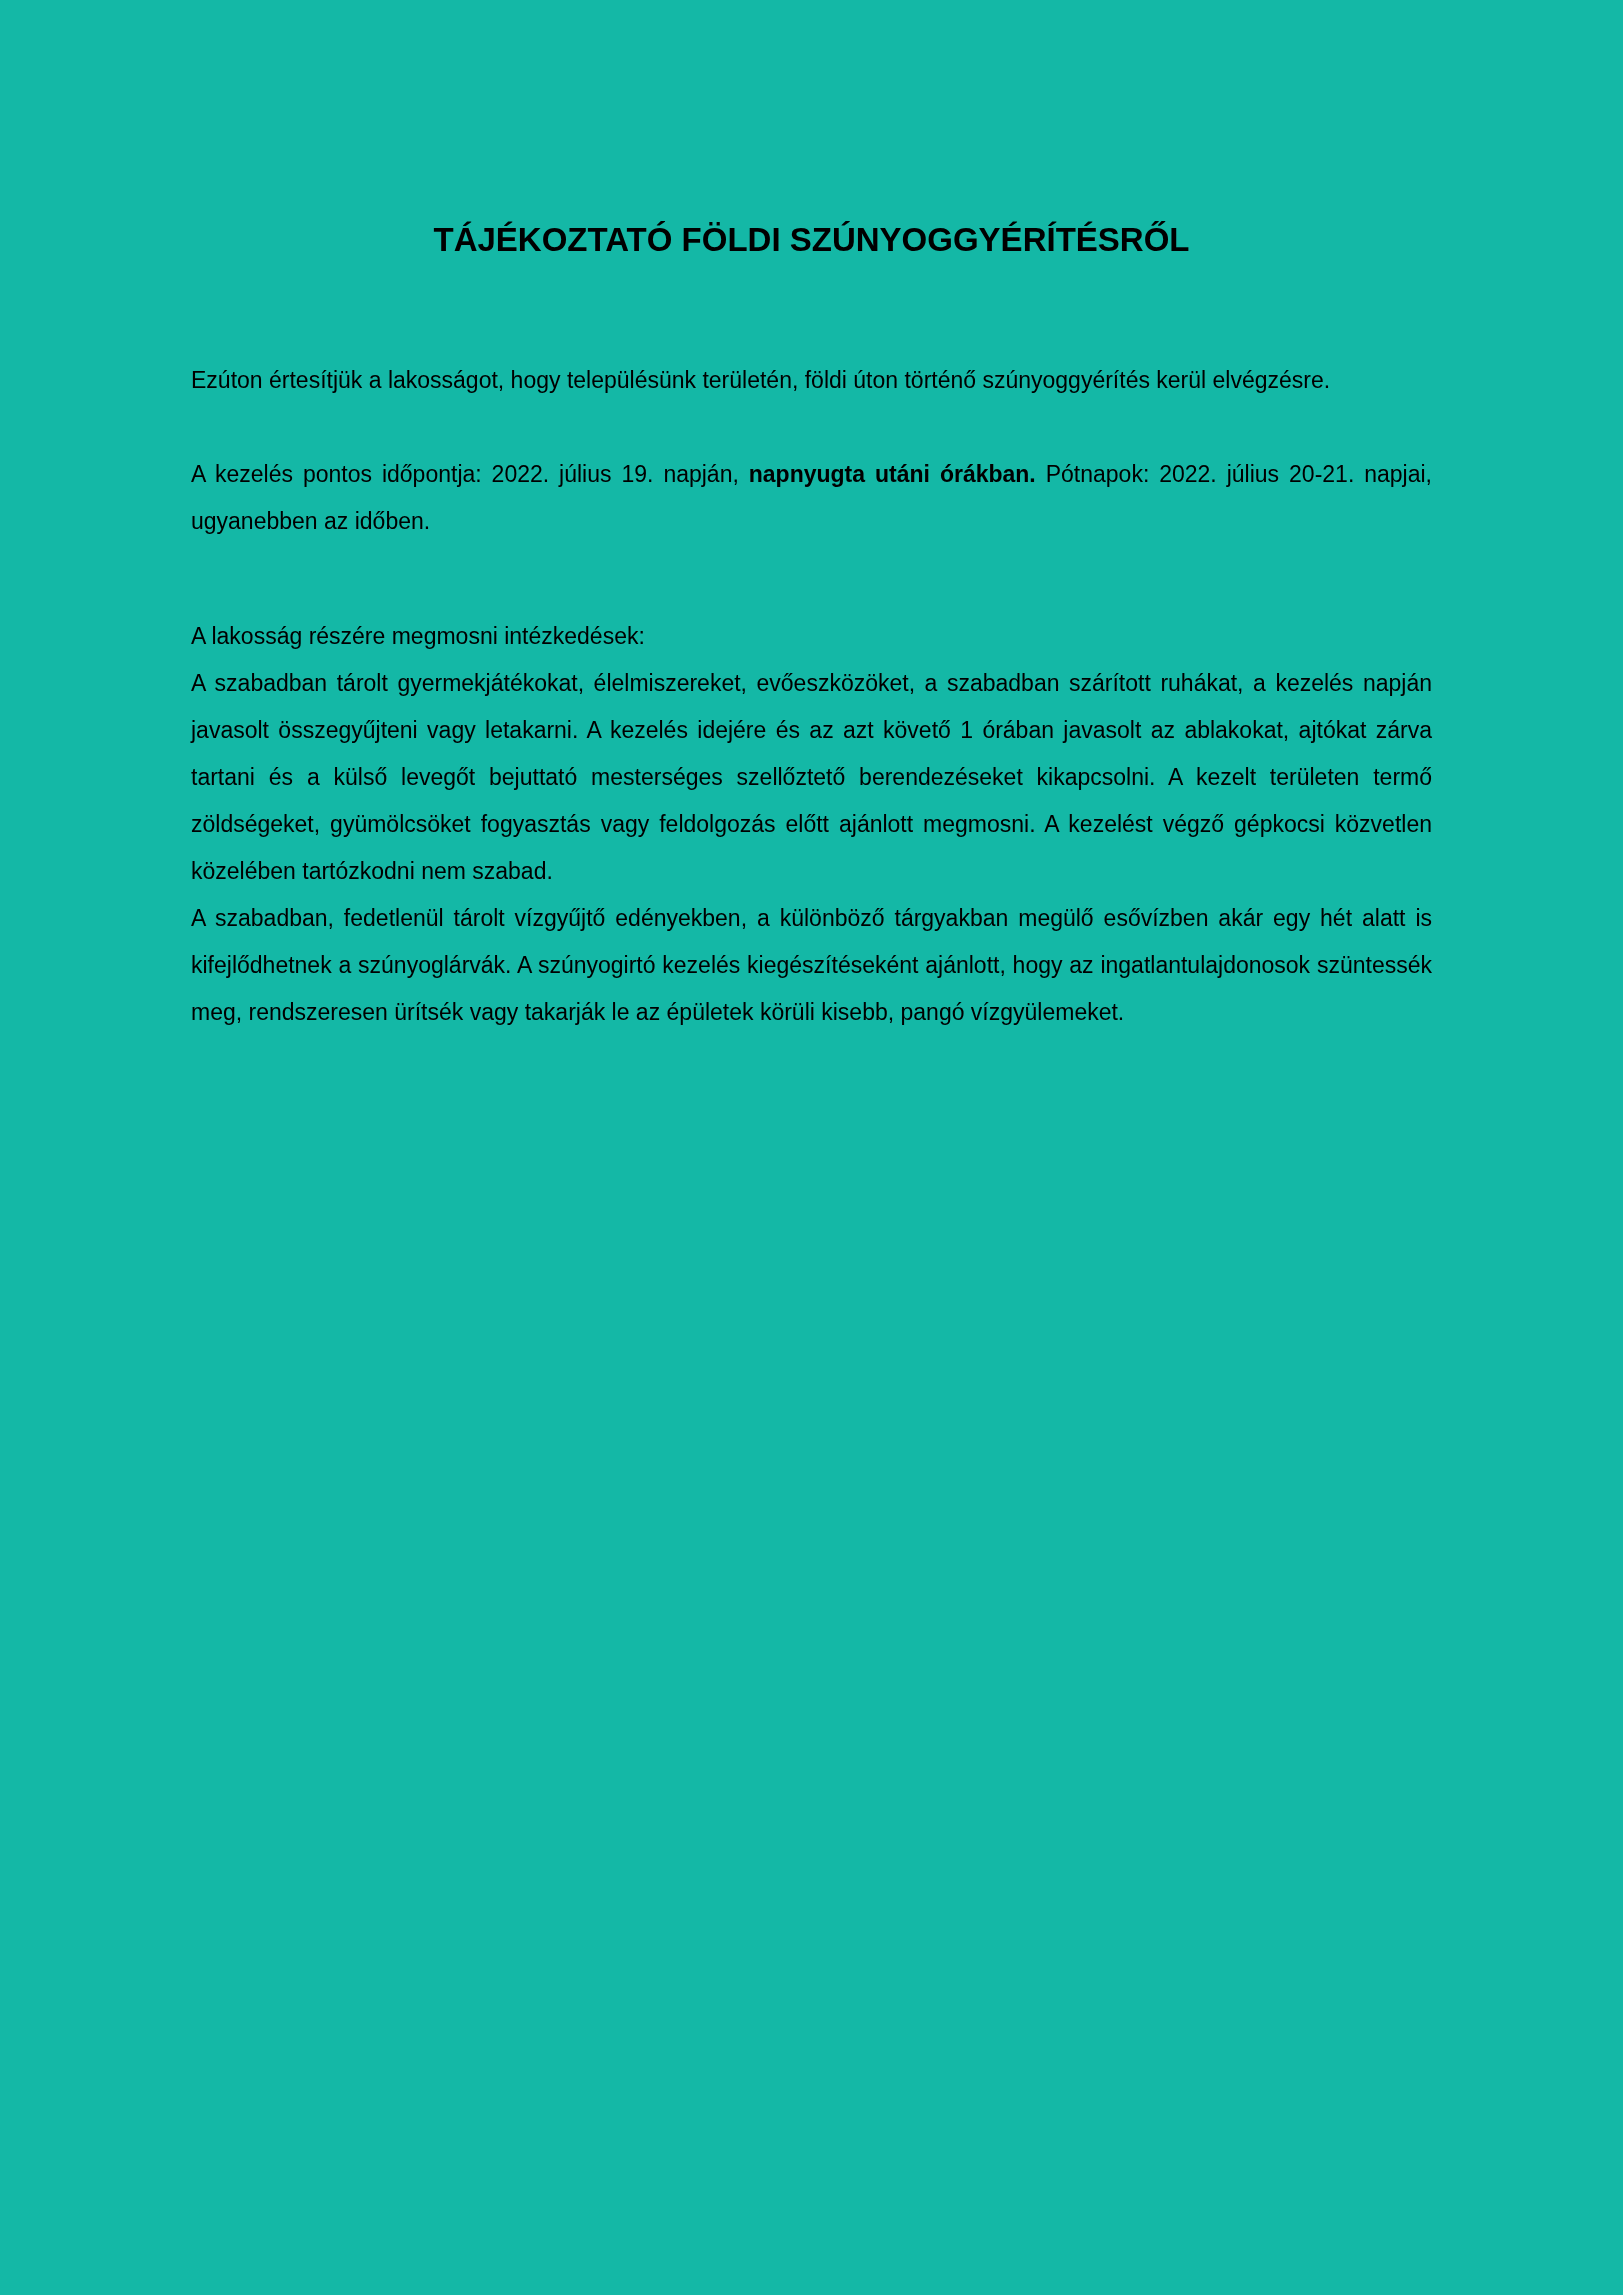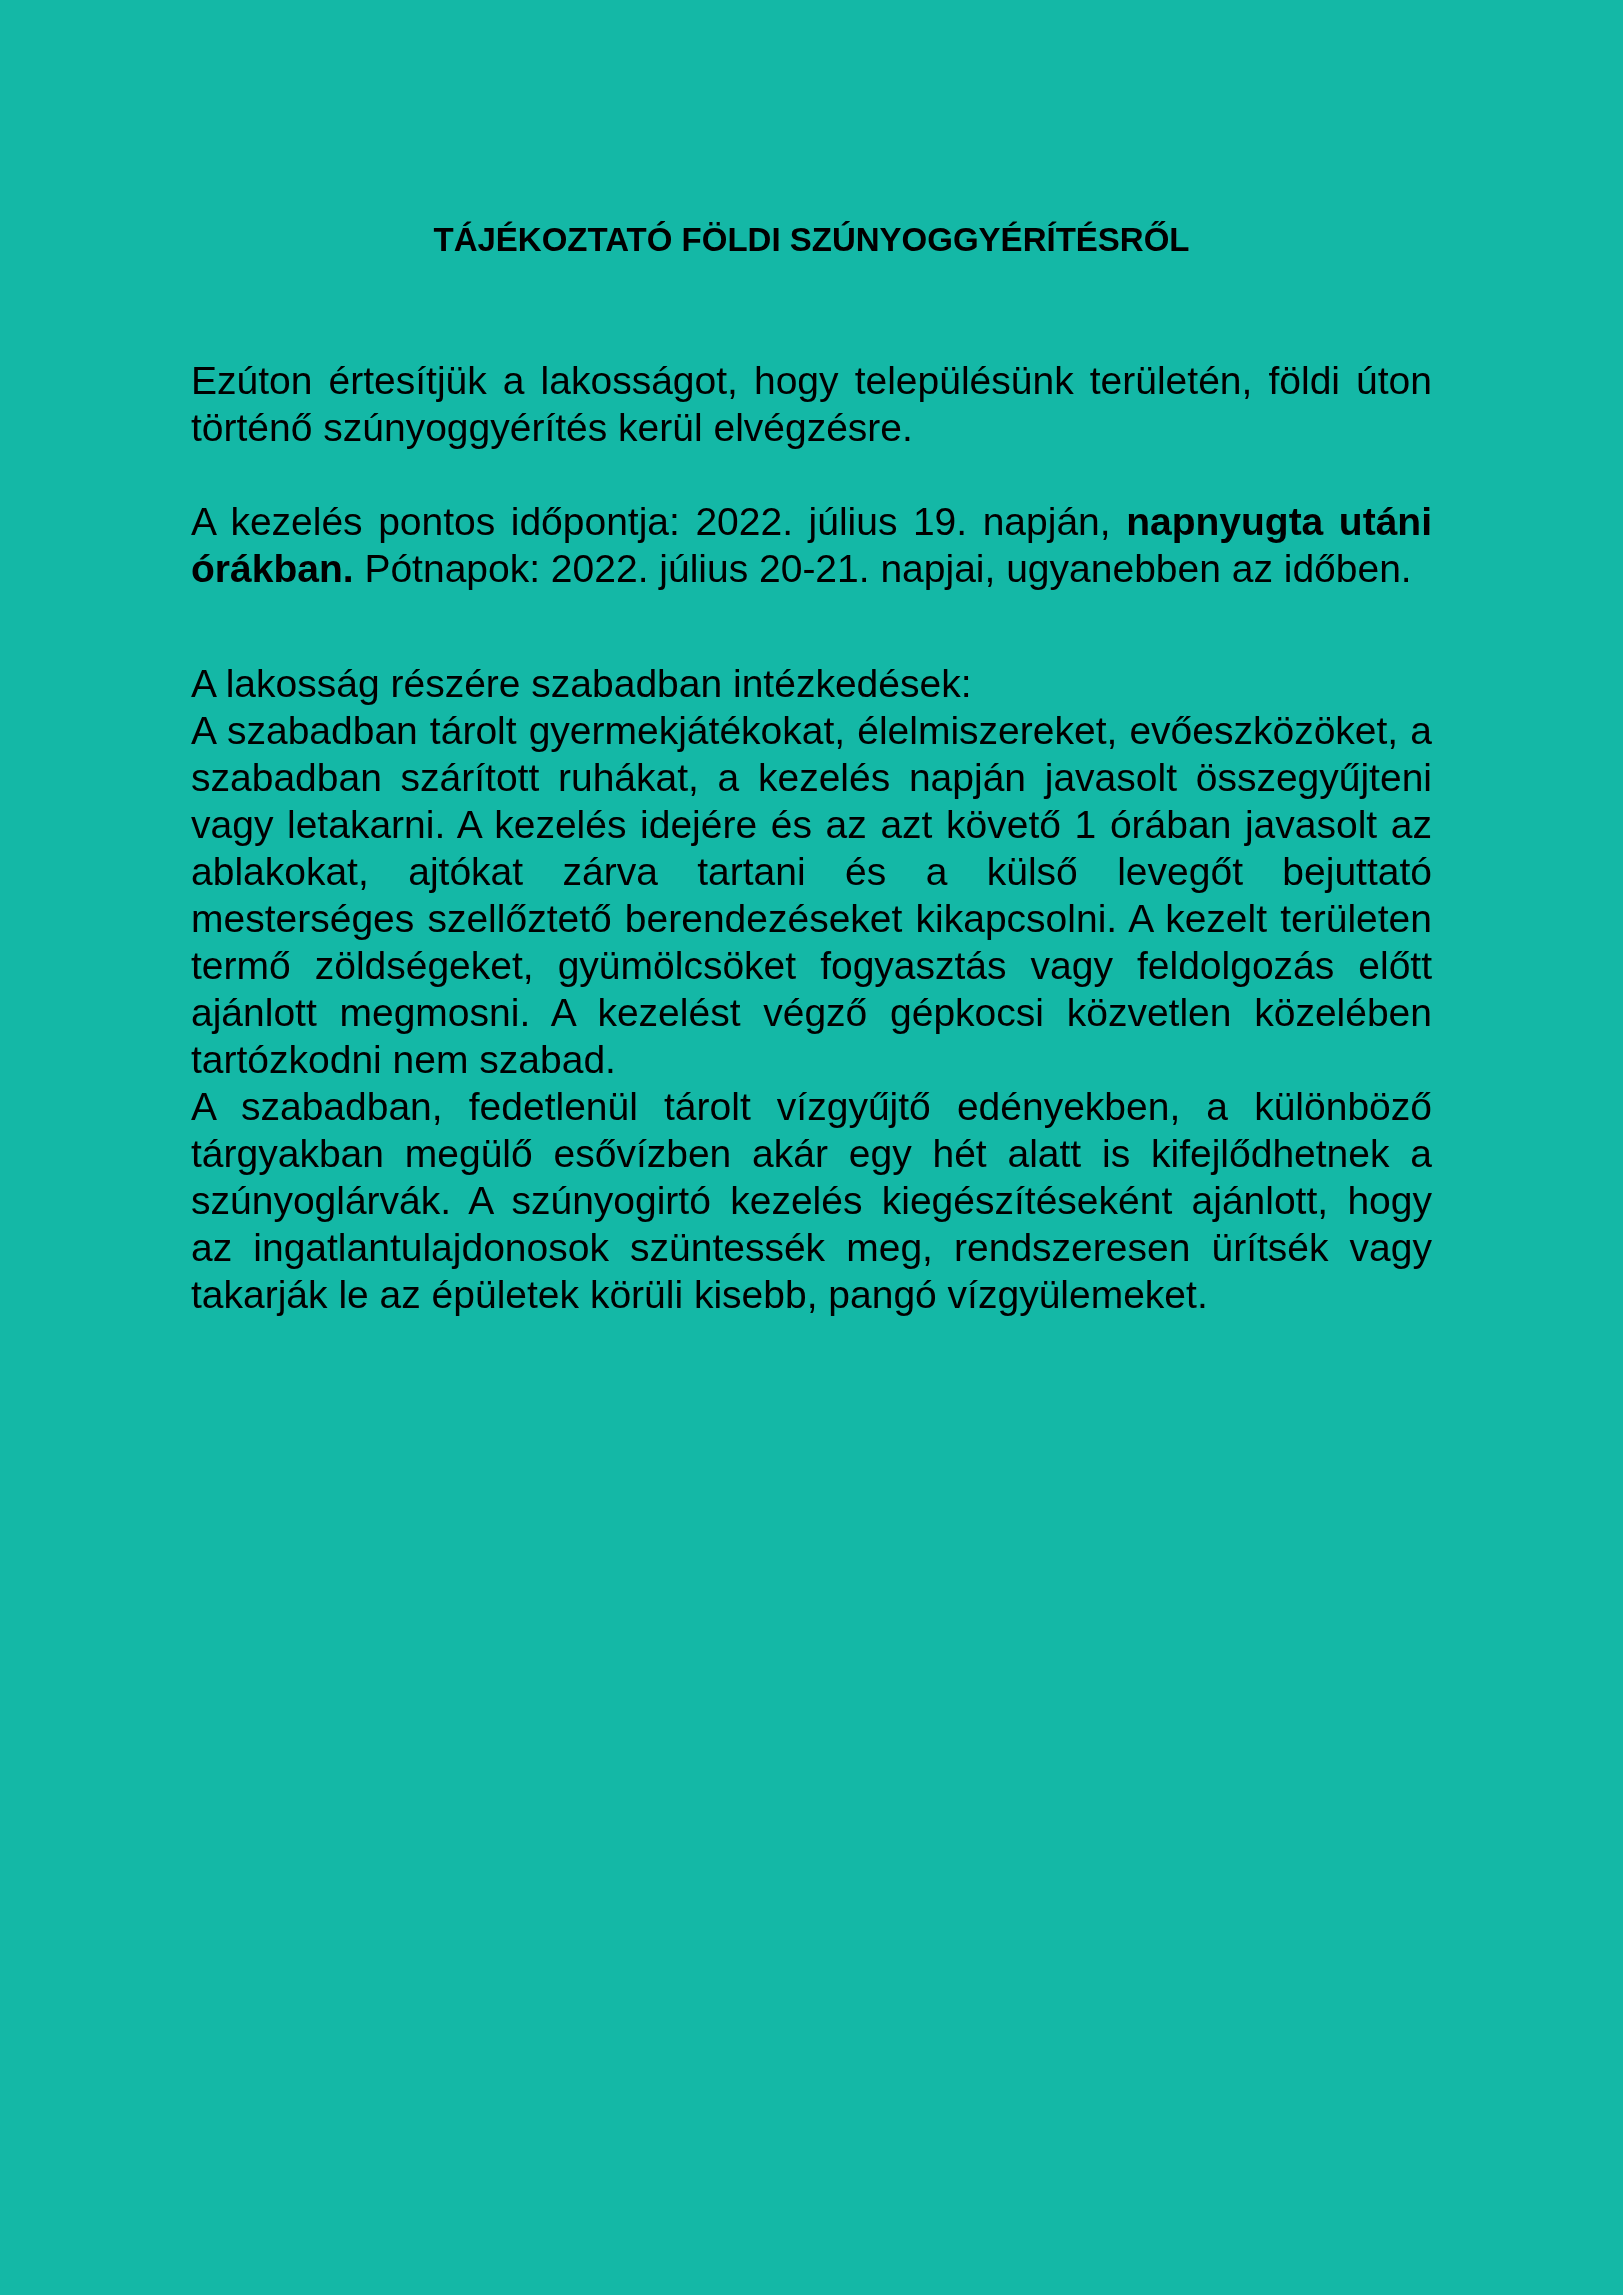--- a/index.html
+++ b/index.html
@@ -24,21 +24,21 @@
   .doc-title {
     margin: 0 0 94px 0;
     font-size: 33px;
     line-height: 47px;
     font-weight: bold;
     text-align: center;
     letter-spacing: 0;
   }
   .para {
     margin: 0;
-    font-size: 39px;
+    font-size: 23px;
     line-height: 47px;
     text-align: justify;
     text-align-last: left;
     hyphens: none;
     word-spacing: normal;
   }
   .mb1 { margin-bottom: 47px; }   
   .mb2 { margin-bottom: 68px; }  
   .bold { font-weight: bold; }
 </style>
@@ -48,20 +48,20 @@
 <div class="page">
 
   <h1 class="doc-title">TÁJÉKOZTATÓ FÖLDI SZÚNYOGGYÉRÍTÉSRŐL</h1>
 
   <p class="para mb1">Ezúton értesítjük a lakosságot, hogy településünk területén, földi úton történő szúnyoggyérítés kerül elvégzésre.</p>
 
   <p class="para mb2"><span>A kezelés pontos időpontja: 2022. július 19. napján, </span><span class="bold">napnyugta utáni órákban.</span><span> Pótnapok: 2022. július 20-21. napjai, ugyanebben az időben.</span></p>
 
 
 
-  <p class="para">A lakosság részére szabadban intézkedések:</p>
+  <p class="para">A lakosság részére megmosni intézkedések:</p>
 
   <p class="para">A szabadban tárolt gyermekjátékokat, élelmiszereket, evőeszközöket, a szabadban szárított ruhákat, a kezelés napján javasolt összegyűjteni vagy letakarni. A kezelés idejére és az azt követő 1 órában javasolt az ablakokat, ajtókat zárva tartani és a külső levegőt bejuttató mesterséges szellőztető berendezéseket kikapcsolni. A kezelt területen termő zöldségeket, gyümölcsöket fogyasztás vagy feldolgozás előtt ajánlott megmosni. A kezelést végző gépkocsi közvetlen közelében tartózkodni nem szabad.</p>
 
   <p class="para">A szabadban, fedetlenül tárolt vízgyűjtő edényekben, a különböző tárgyakban megülő esővízben akár egy hét alatt is kifejlődhetnek a szúnyoglárvák. A szúnyogirtó kezelés kiegészítéseként ajánlott, hogy az ingatlantulajdonosok szüntessék meg, rendszeresen ürítsék vagy takarják le az épületek körüli kisebb, pangó vízgyülemeket.</p>
 
 </div>
 
 
 </body></html>

